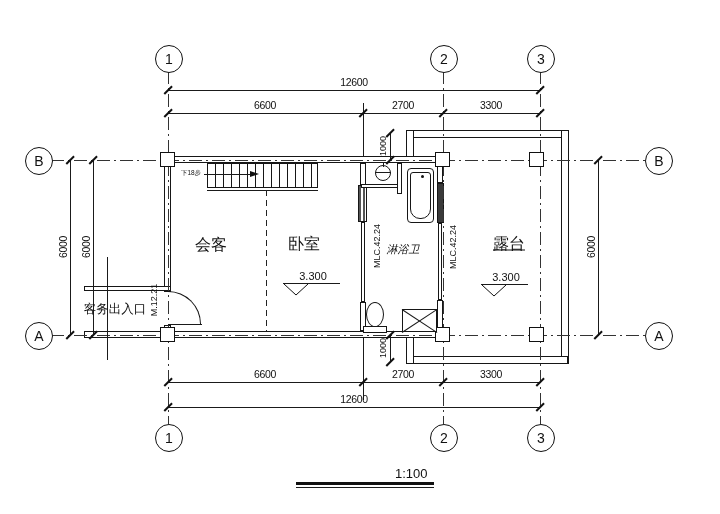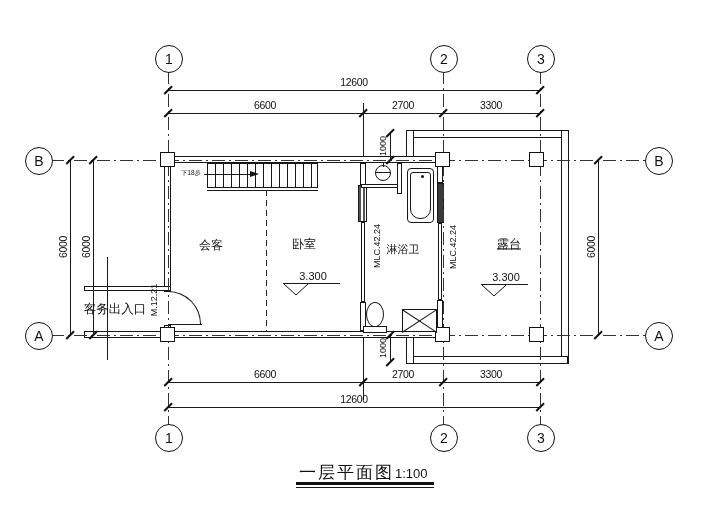--- a/index.html
+++ b/index.html
@@ -13,21 +13,21 @@
          background:repeating-linear-gradient(90deg,#555 0 2px,#fff 2px 4px);}
   .col{position:absolute;width:15px;height:15px;border:1.6px solid #111;background:#fff;box-sizing:border-box;}
   .bub{position:absolute;width:26px;height:26px;border:1.2px solid #111;border-radius:50%;background:#fff;
        display:flex;align-items:center;justify-content:center;font-size:14px;}
   .axh{position:absolute;height:1px;background:repeating-linear-gradient(to right,#333 0 13px,transparent 13px 17px,#333 17px 19px,transparent 19px 23px);}
   .axv{position:absolute;width:1px;background:repeating-linear-gradient(to bottom,#333 0 13px,transparent 13px 17px,#333 17px 19px,transparent 19px 23px);}
   .tk{position:absolute;width:11px;height:1.5px;background:#111;transform:translate(-50%,-50%) rotate(-45deg);}
   .dim{position:absolute;font-size:10.5px;letter-spacing:-0.3px;white-space:nowrap;transform:translate(-50%,-50%);}
   .dimv{position:absolute;font-size:10.5px;letter-spacing:-0.3px;white-space:nowrap;transform:translate(-50%,-50%) rotate(-90deg);}
   .dimv-sm{position:absolute;font-size:9px;white-space:nowrap;transform:translate(-50%,-50%) rotate(-90deg);}
-  .lbl{position:absolute;font-size:12px;white-space:nowrap;transform:translate(-50%,-50%);}
+  .lbl{position:absolute;font-size:16px;white-space:nowrap;transform:translate(-50%,-50%);}
   .lblv{position:absolute;font-size:9px;white-space:nowrap;transform:translate(-50%,-50%) rotate(-90deg);}
   .dashv{position:absolute;width:1px;background:repeating-linear-gradient(to bottom,#222 0 6px,transparent 6px 10px);}
   .stairs{position:absolute;left:207px;top:163px;width:111px;height:25px;border:1px solid #161616;box-sizing:border-box;
           background:repeating-linear-gradient(to right,transparent 0 7px,#161616 7px 8px);}
   .arc{position:absolute;left:168px;top:291px;width:33px;height:33px;box-sizing:border-box;
        border-top:1.2px solid #111;border-right:1.2px solid #111;border-top-right-radius:33px 33px;}
   .arrowhead{position:absolute;width:0;height:0;border-top:3px solid transparent;border-bottom:3px solid transparent;border-left:9px solid #111;}
   .ell{position:absolute;border:1px solid #161616;border-radius:50%;background:#fff;box-sizing:border-box;}
   .rrect{position:absolute;border:1px solid #161616;background:#fff;box-sizing:border-box;}
   .xline{position:absolute;height:1px;background:#1a1a1a;transform-origin:0 50%;}
@@ -158,37 +158,36 @@
   <div class="bub" style="left:155px;top:424px;">1</div>
   <div class="bub" style="left:430px;top:424px;">2</div>
   <div class="bub" style="left:527px;top:424px;">3</div>
   <div class="bub" style="left:25px;top:147px;">B</div>
   <div class="bub" style="left:25px;top:322px;">A</div>
   <div class="bub" style="left:645px;top:147px;">B</div>
   <div class="bub" style="left:645px;top:322px;">A</div>
 
   <div class="lbl" style="left:211px;top:245px;">会客</div>
   <div class="lbl" style="left:304px;top:244px;">卧室</div>
-  <div class="lbl" style="left:403px;top:249px;font-size:11px;">淋浴卫</div>
+  <div class="lbl" style="left:403px;top:249px;font-size:11px;font-style:italic;">淋浴卫</div>
   <div class="lbl" style="left:509px;top:244px;text-decoration:underline;">露台</div>
 
   <div class="lbl" style="left:313px;top:276px;font-size:11px;">3.300</div>
   <div class="hl" style="left:283px;top:283px;width:57px;"></div>
   <svg class="tri" style="left:283px;top:284px;" width="26" height="13">
       <path d="M1,0 L13,11 L25,0" fill="none" stroke="#111" stroke-width="1"></path>
     </svg>
   <div class="lbl" style="left:506px;top:277px;font-size:11px;">3.300</div>
   <div class="hl" style="left:481px;top:284px;width:47px;"></div>
   <svg class="tri" style="left:481px;top:285px;" width="26" height="13">
       <path d="M1,0 L13,11 L25,0" fill="none" stroke="#111" stroke-width="1"></path>
     </svg>
 
   <div class="lbl" style="left:115px;top:309px;font-size:12.5px;">客务出入口</div>
   <div class="lblv" style="left:154px;top:300px;">M.12.21</div>
   <div class="lblv" style="left:377px;top:246px;">MLC.42.24</div>
   <div class="lblv" style="left:453px;top:247px;">MLC.42.24</div>
 
-  <div class="title-txt" style="left:299px;top:461px;">一层平面图</div>
   <div class="scale-txt" style="left:395px;top:466px;">1:100</div>
   <div style="position:absolute;left:296px;top:482px;width:138px;height:2.5px;background:#111;"></div>
   <div class="hl" style="left:296px;top:487px;width:138px;"></div>
 
 </div>
 
 </body></html>

